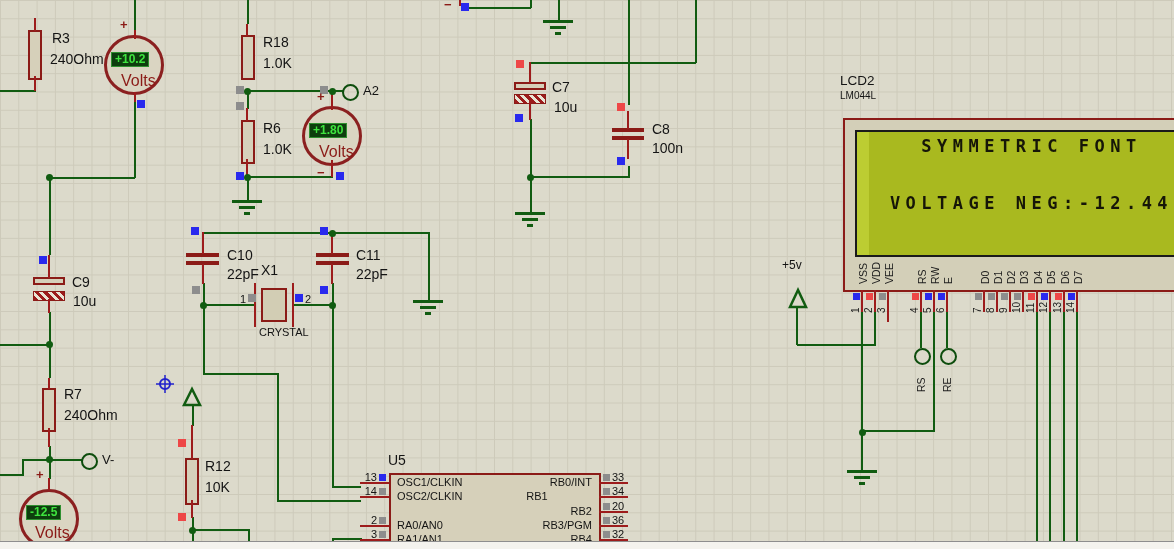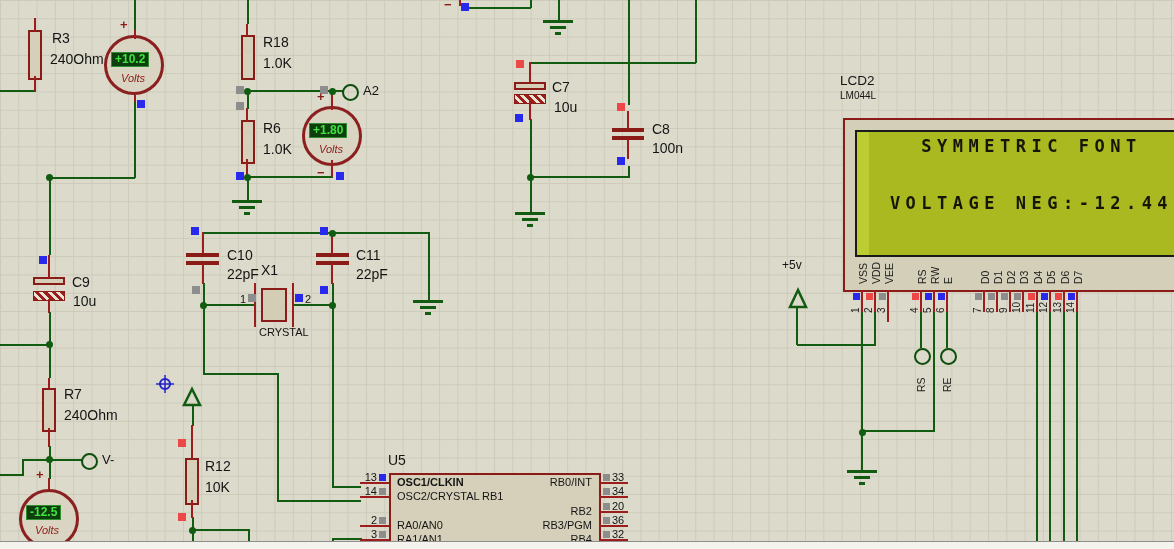--- a/index.html
+++ b/index.html
@@ -15,21 +15,21 @@
   .eplate{position:absolute;border:2px solid #8b1b17;background:#d6d0ba;z-index:2;}
   .hplate{position:absolute;border:1px solid #8b1b17;z-index:2;
           background:repeating-linear-gradient(45deg,#9d1c1c 0 3px,#e9e5d5 3px 6px);}
   .term{position:absolute;width:13px;height:13px;border:2px solid #0d4d0d;border-radius:50%;background:transparent;z-index:3;}
   .lbl{position:absolute;color:#141414;font-size:14px;white-space:nowrap;z-index:5;}
   .val{position:absolute;color:#141414;font-size:14px;white-space:nowrap;z-index:5;}
   .small{font-size:11px;}
   .vm{position:absolute;width:54px;height:54px;border:3px solid #8b2020;border-radius:50%;background:#dad5c2;z-index:2;}
   .vmbox{position:absolute;background:#0e3e0e;border:1px solid #2f8f2f;color:#3fe43f;
          font-weight:bold;font-size:12px;text-align:center;z-index:3;padding:0 3px;line-height:13px;}
-  .volts{position:absolute;color:#8b1b17;font-style:italic;font-size:11px;z-index:3;white-space:nowrap;}
+  .volts{position:absolute;color:#8b1b17;font-size:16px;z-index:3;white-space:nowrap;}
   .sign{position:absolute;color:#8b1b17;font-weight:bold;font-size:13px;z-index:5;line-height:10px;}
   .vtext{position:absolute;transform-origin:0 0;transform:rotate(-90deg);
          font-size:10.5px;color:#1c1c1c;white-space:nowrap;z-index:5;}
   .pnum{position:absolute;font-size:11px;color:#141414;z-index:5;white-space:nowrap;}
   #lcd-body{position:absolute;left:843px;top:118px;width:330px;height:170px;
             border:2px solid #8b1b17;background:#d3cfb8;z-index:2;}
   #lcd-screen{position:absolute;left:855px;top:130px;width:308px;height:123px;
               border:2px solid #1a1a1a;z-index:3;
               background:linear-gradient(90deg,#bccd32 0 12px,#a9b91f 12px);padding-left:41px;}
   .lcdline{position:absolute;left:0;width:100%;text-align:center;
@@ -121,31 +121,31 @@
   <div class="plate" style="left:612px;top:136px;width:32px;height:4px;"></div>
   <span class="lbl" style="left:652px;top:121px;">C8</span>
   <span class="val" style="left:652px;top:140px;">100n</span>
 
   <span class="sign" style="left:444px;top:0px;">−</span>
 
   <div id="u5-body"></div>
   <span class="lbl" style="left:388px;top:452px;">U5</span>
   <div id="u5-pins">
       <span class="pnum" style="left: 360px; top: 471px; width: 17px; text-align: right; position: absolute;">13</span>
-      <span class="chiplbl" style="left: 397px; top: 476px; font-weight: bold;">OSC1/CLKIN</span>
+      <span class="chiplbl" style="left: 397px; top: 476px;">OSC1/CLKIN</span>
       <span class="pnum" style="left: 360px; top: 485px; width: 17px; text-align: right; position: absolute;">14</span>
-      <span class="chiplbl" style="left: 397px; top: 490px;">OSC2/CRYSTAL</span>
+      <span class="chiplbl" style="left: 397px; top: 490px;">OSC2/CLKIN</span>
       <span class="pnum" style="left: 360px; top: 514px; width: 17px; text-align: right; position: absolute;">2</span>
       <span class="chiplbl" style="left: 397px; top: 519px;">RA0/AN0</span>
       <span class="pnum" style="left: 360px; top: 528px; width: 17px; text-align: right; position: absolute;">3</span>
       <span class="chiplbl" style="left: 397px; top: 533px;">RA1/AN1</span>
       <span class="pnum" style="left: 612px; top: 471px;">33</span>
       <span class="chiplbl" style="left: 482px; top: 476px; width: 110px; text-align: right; position: absolute;">RB0/INT</span>
       <span class="pnum" style="left: 612px; top: 485px;">34</span>
-      <span class="chiplbl" style="left: 482px; top: 490px; width: 110px; text-align: left; position: absolute;">RB1</span>
+      <span class="chiplbl" style="left: 482px; top: 490px; width: 110px; text-align: center; position: absolute;">RB1</span>
       <span class="pnum" style="left: 612px; top: 500px;">20</span>
       <span class="chiplbl" style="left: 482px; top: 505px; width: 110px; text-align: right; position: absolute;">RB2</span>
       <span class="pnum" style="left: 612px; top: 514px;">36</span>
       <span class="chiplbl" style="left: 482px; top: 519px; width: 110px; text-align: right; position: absolute;">RB3/PGM</span>
       <span class="pnum" style="left: 612px; top: 528px;">32</span>
       <span class="chiplbl" style="left: 482px; top: 533px; width: 110px; text-align: right; position: absolute;">RB4</span>
     </div>
 
   <span class="lbl" style="left:840px;top:73px;font-size:13.5px;">LCD2</span>
   <span class="val" style="left:840px;top:90px;font-size:10px;">LM044L</span>

